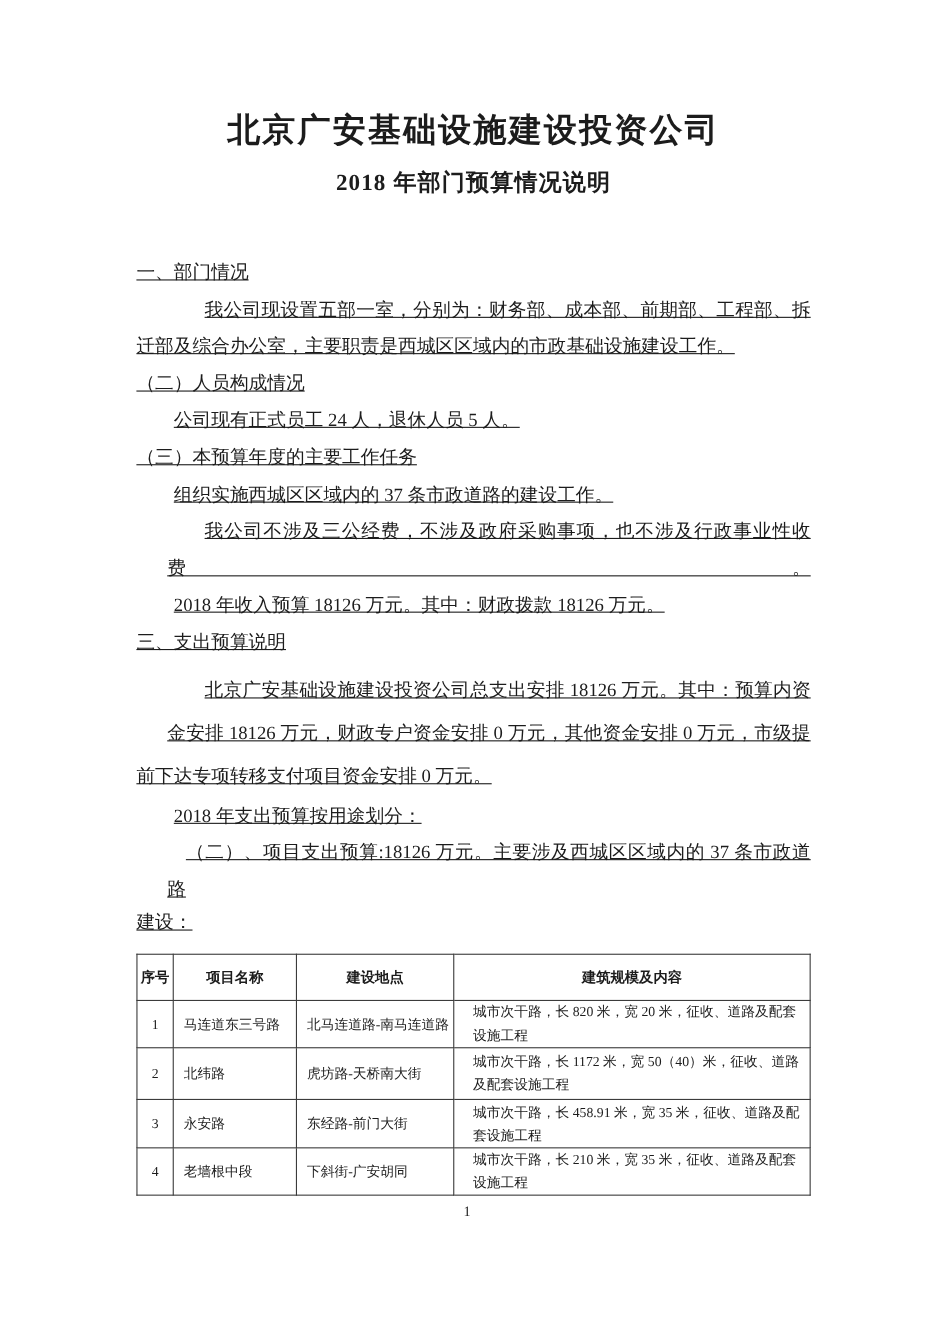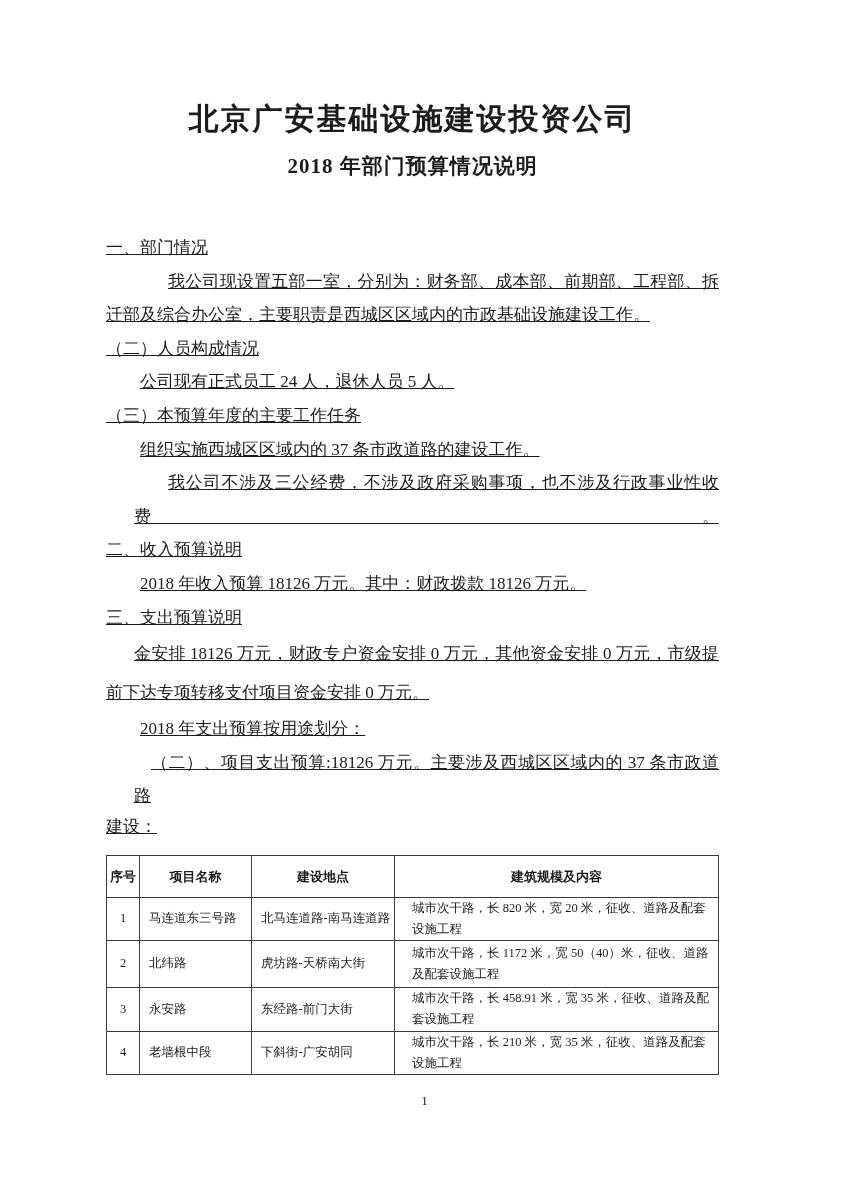--- a/index.html
+++ b/index.html
@@ -7,21 +7,21 @@
   .page {
     position:relative;
     width:849px; height:1200px;
     background:#ffffff;
     font-family:"Liberation Serif","DejaVu Serif",serif;
     color:#1c1c1c;
     overflow:hidden;
   }
   .content {
     position:absolute;
-    left:106px; top:0;
+    left:124px; top:0;
     width:613px;
   }
   .title {
     padding-top:100px;
     text-align:center;
     font-size:30px;
     font-weight:bold;
     letter-spacing:2px;
     line-height:38px;
   }
@@ -107,26 +107,26 @@
         <div class="line">（二）人员构成情况</div>
 
         <div class="line" style="text-indent: 34px;">公司现有正式员工 24 人，退休人员 5 人。</div>
 
         <div class="line">（三）本预算年度的主要工作任务</div>
 
         <div class="line" style="text-indent: 34px;">组织实施西城区区域内的 37 条市政道路的建设工作。</div>
 
         <div class="line fill" style="text-indent: 34px;">我公司不涉及三公经费，不涉及政府采购事项，也不涉及行政事业性收费。</div>
 
-        <div class="line">二、收入预算说明</div>
 
         <div class="line" style="text-indent: 34px;">2018 年收入预算 18126 万元。其中：财政拨款 18126 万元。</div>
 
         <div class="line">三、支出预算说明</div>
 
+        <div class="line fill wide gap-before" style="text-indent: 34px;">北京广安基础设施建设投资公司总支出安排 18126 万元。其中：预算内资</div>
 
         <div class="line fill wide">金安排 18126 万元，财政专户资金安排 0 万元，其他资金安排 0 万元，市级提</div>
 
         <div class="line wide">前下达专项转移支付项目资金安排 0 万元。</div>
 
         <div class="line" style="text-indent: 34px;">2018 年支出预算按用途划分：</div>
 
 
         <div class="line fill" style="text-indent: 17px;">（二）、项目支出预算:18126 万元。主要涉及西城区区域内的 37 条市政道路</div>
 

